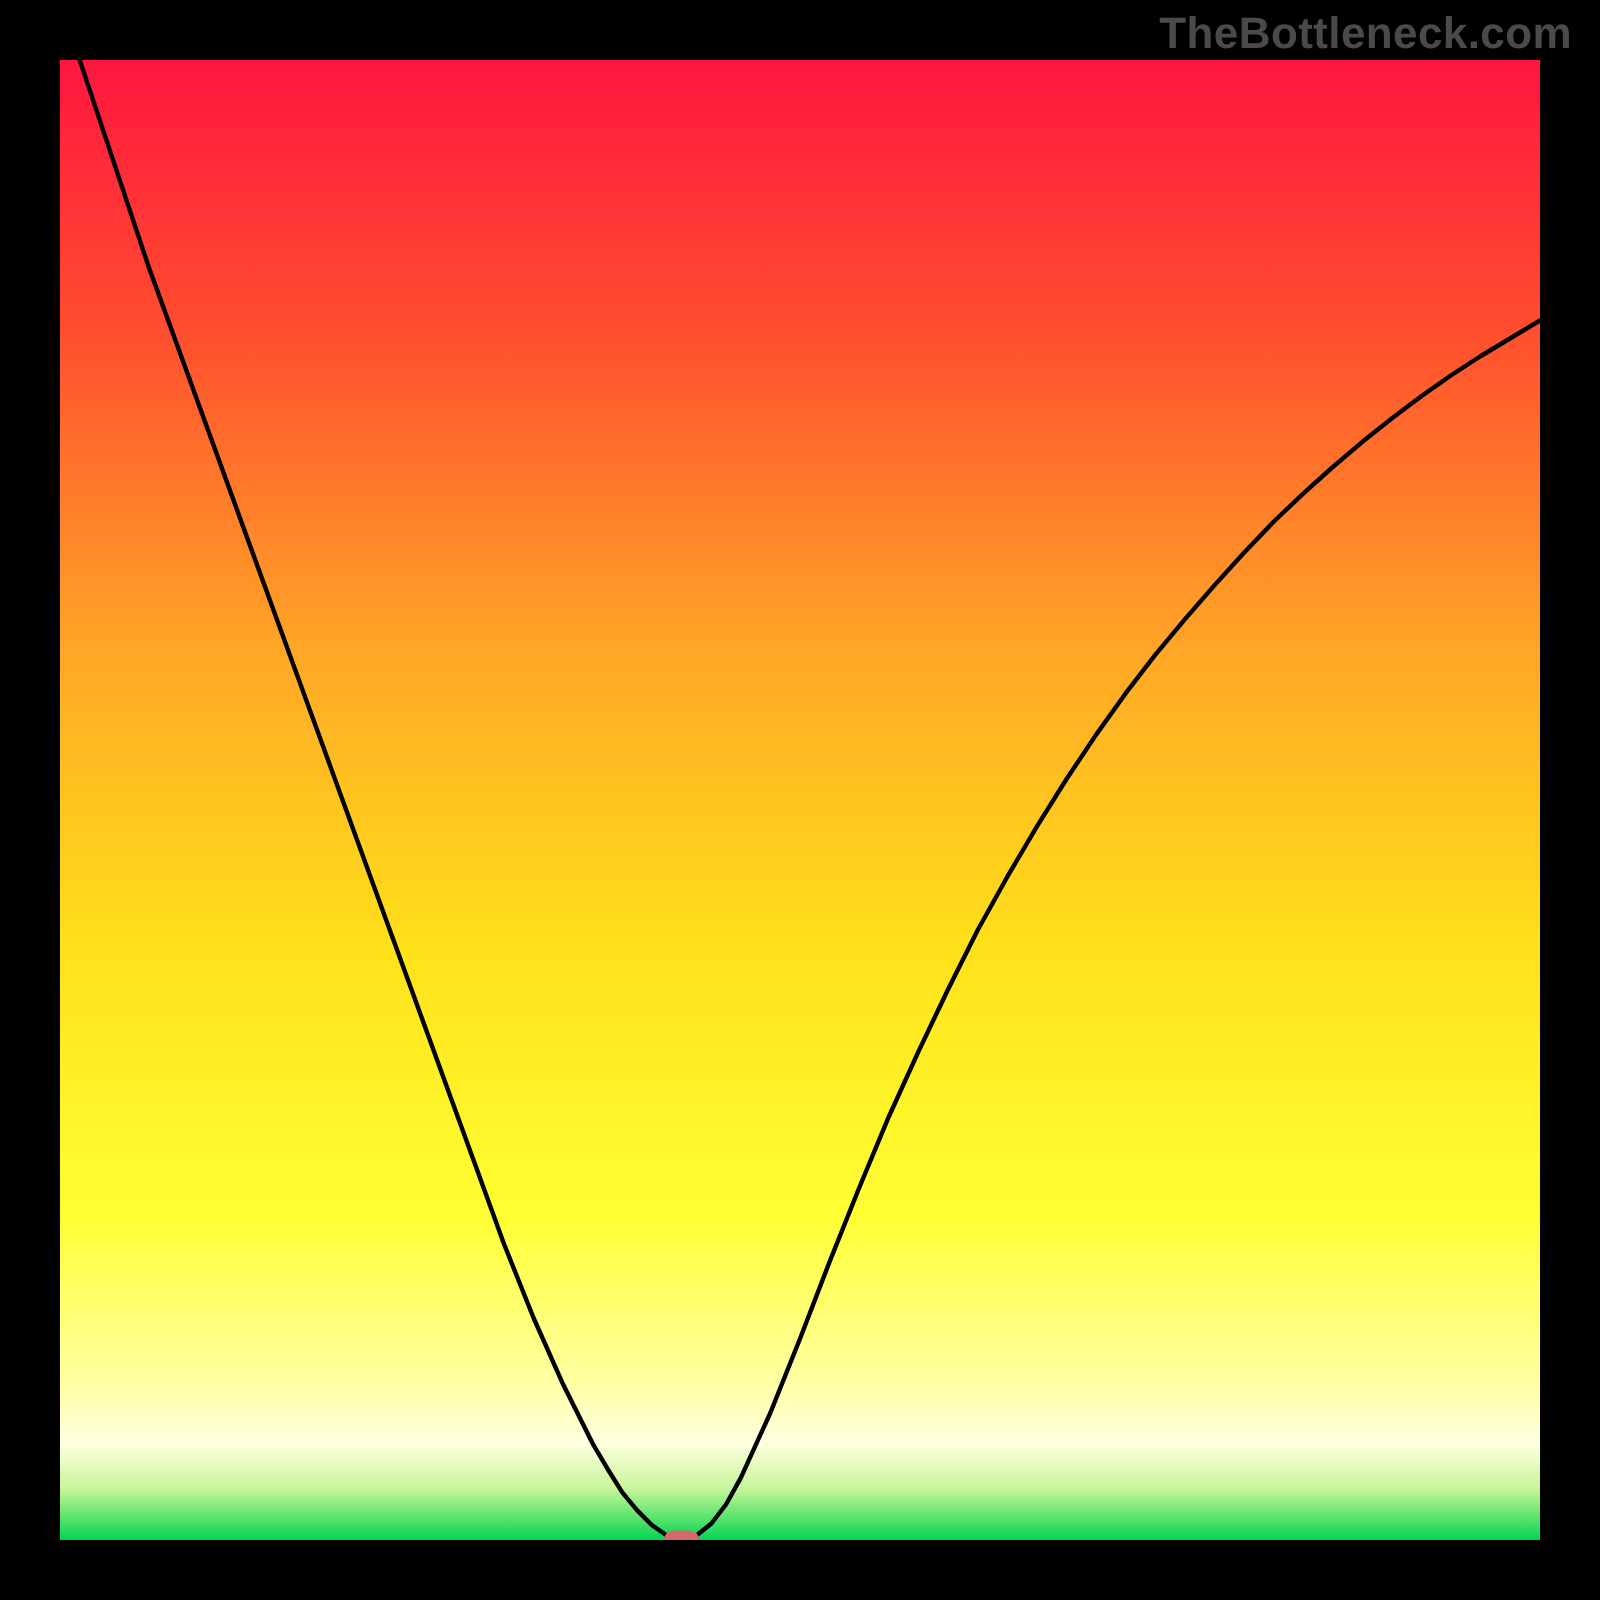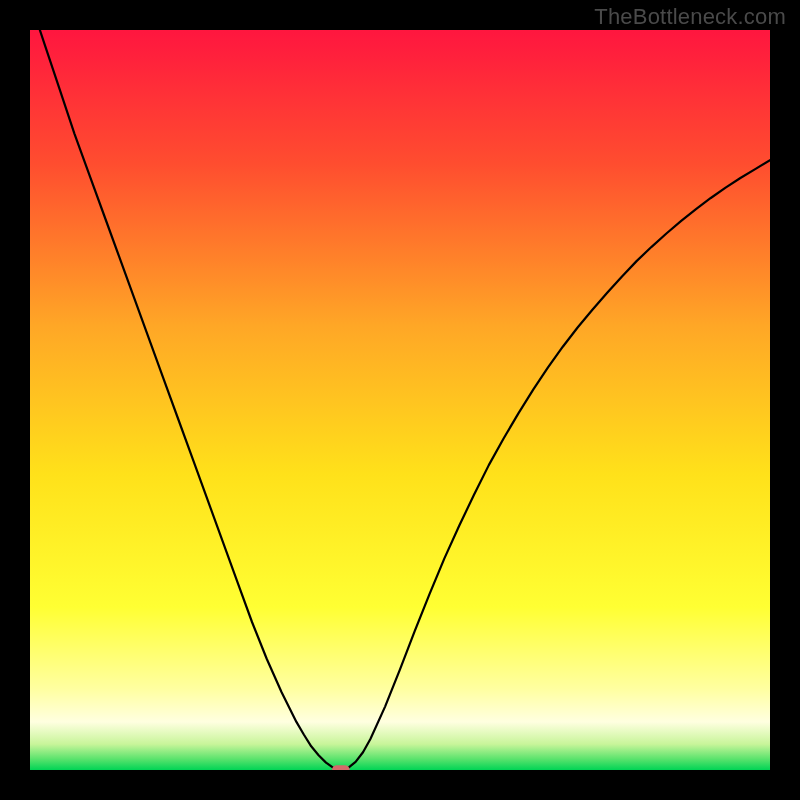--- a/index.html
+++ b/index.html
@@ -16,21 +16,21 @@
     width: 800px;
     height: 800px;
     background: #000;
   }
   .watermark {
     position: absolute;
     top: 4px;
     right: 14px;
     color: #4a4a4a;
     font-size: 22px;
-    font-weight: 400;
+    font-weight: 700;
     letter-spacing: 0.2px;
     z-index: 5;
   }
   .plot {
     position: absolute;
     left: 30px;
     top: 30px;
     width: 740px;
     height: 740px;
   }

